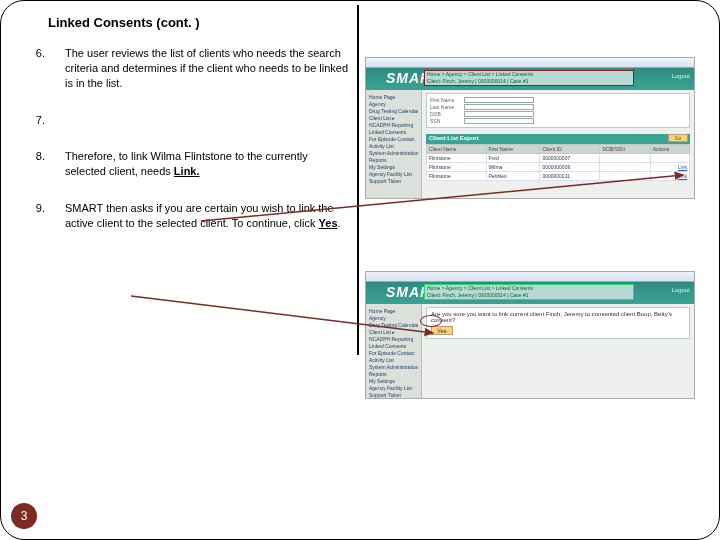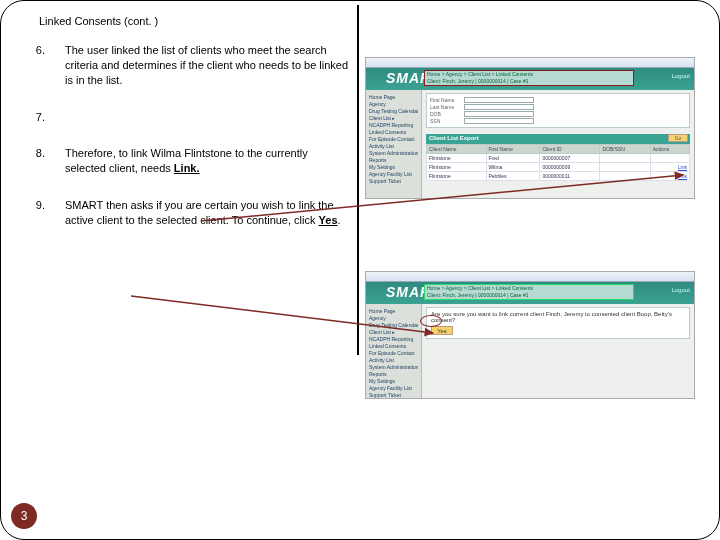--- a/index.html
+++ b/index.html
@@ -3,21 +3,21 @@
 <meta charset="utf-8">
 <style>
   * { box-sizing: border-box; margin: 0; padding: 0; }
   html, body { width: 720px; height: 540px; font-family: Arial, Helvetica, sans-serif; background: #fff; }
   .slide {
     position: relative; width: 720px; height: 540px;
     border: 1px solid #000; border-radius: 24px;
     padding: 14px 20px 20px 20px;
     overflow: hidden;
   }
-  .heading { font-size: 11px; font-weight: normal; margin: 0 0 16px 18px; }
+  .heading { font-size: 13px; font-weight: bold; margin: 0 0 16px 27px; }
   .vrule { position: absolute; top: 4px; left: 356px; width: 2px; height: 350px; background: #000; }
   .body { display: flex; gap: 0; }
   .left { width: 330px; padding-left: 10px; }
   .steps { list-style: none; }
   .steps li { display: flex; gap: 20px; font-size: 11px; line-height: 1.35; margin-bottom: 22px; }
   .steps li .num { width: 14px; flex: none; text-align: right; }
   .steps li .txt { flex: 1; }
   .u { text-decoration: underline; }
   .b { font-weight: bold; }
   .right { position: absolute; left: 364px; top: 56px; width: 340px; }
@@ -61,21 +61,21 @@
 
 <div class="slide">
   <div class="heading">Linked Consents (cont. )</div>
   <div class="vrule"></div>
 
   <div class="body">
     <div class="left">
       <ol class="steps">
         <li>
           <span class="num">6.</span>
-          <span class="txt">The user linked the list of clients who meet the search criteria and determines if the client who needs to be linked is in the list.</span>
+          <span class="txt">The user reviews the list of clients who needs the search criteria and determines if the client who needs to be linked is in the list.</span>
         </li>
         <li>
           <span class="num">7.</span>
         </li>
         <li>
           <span class="num">8.</span>
           <span class="txt">
             <span>Therefore, to link Wilma Flintstone to the currently selected client, needs </span><span class="u b">Link.</span>
           </span>
         </li>

